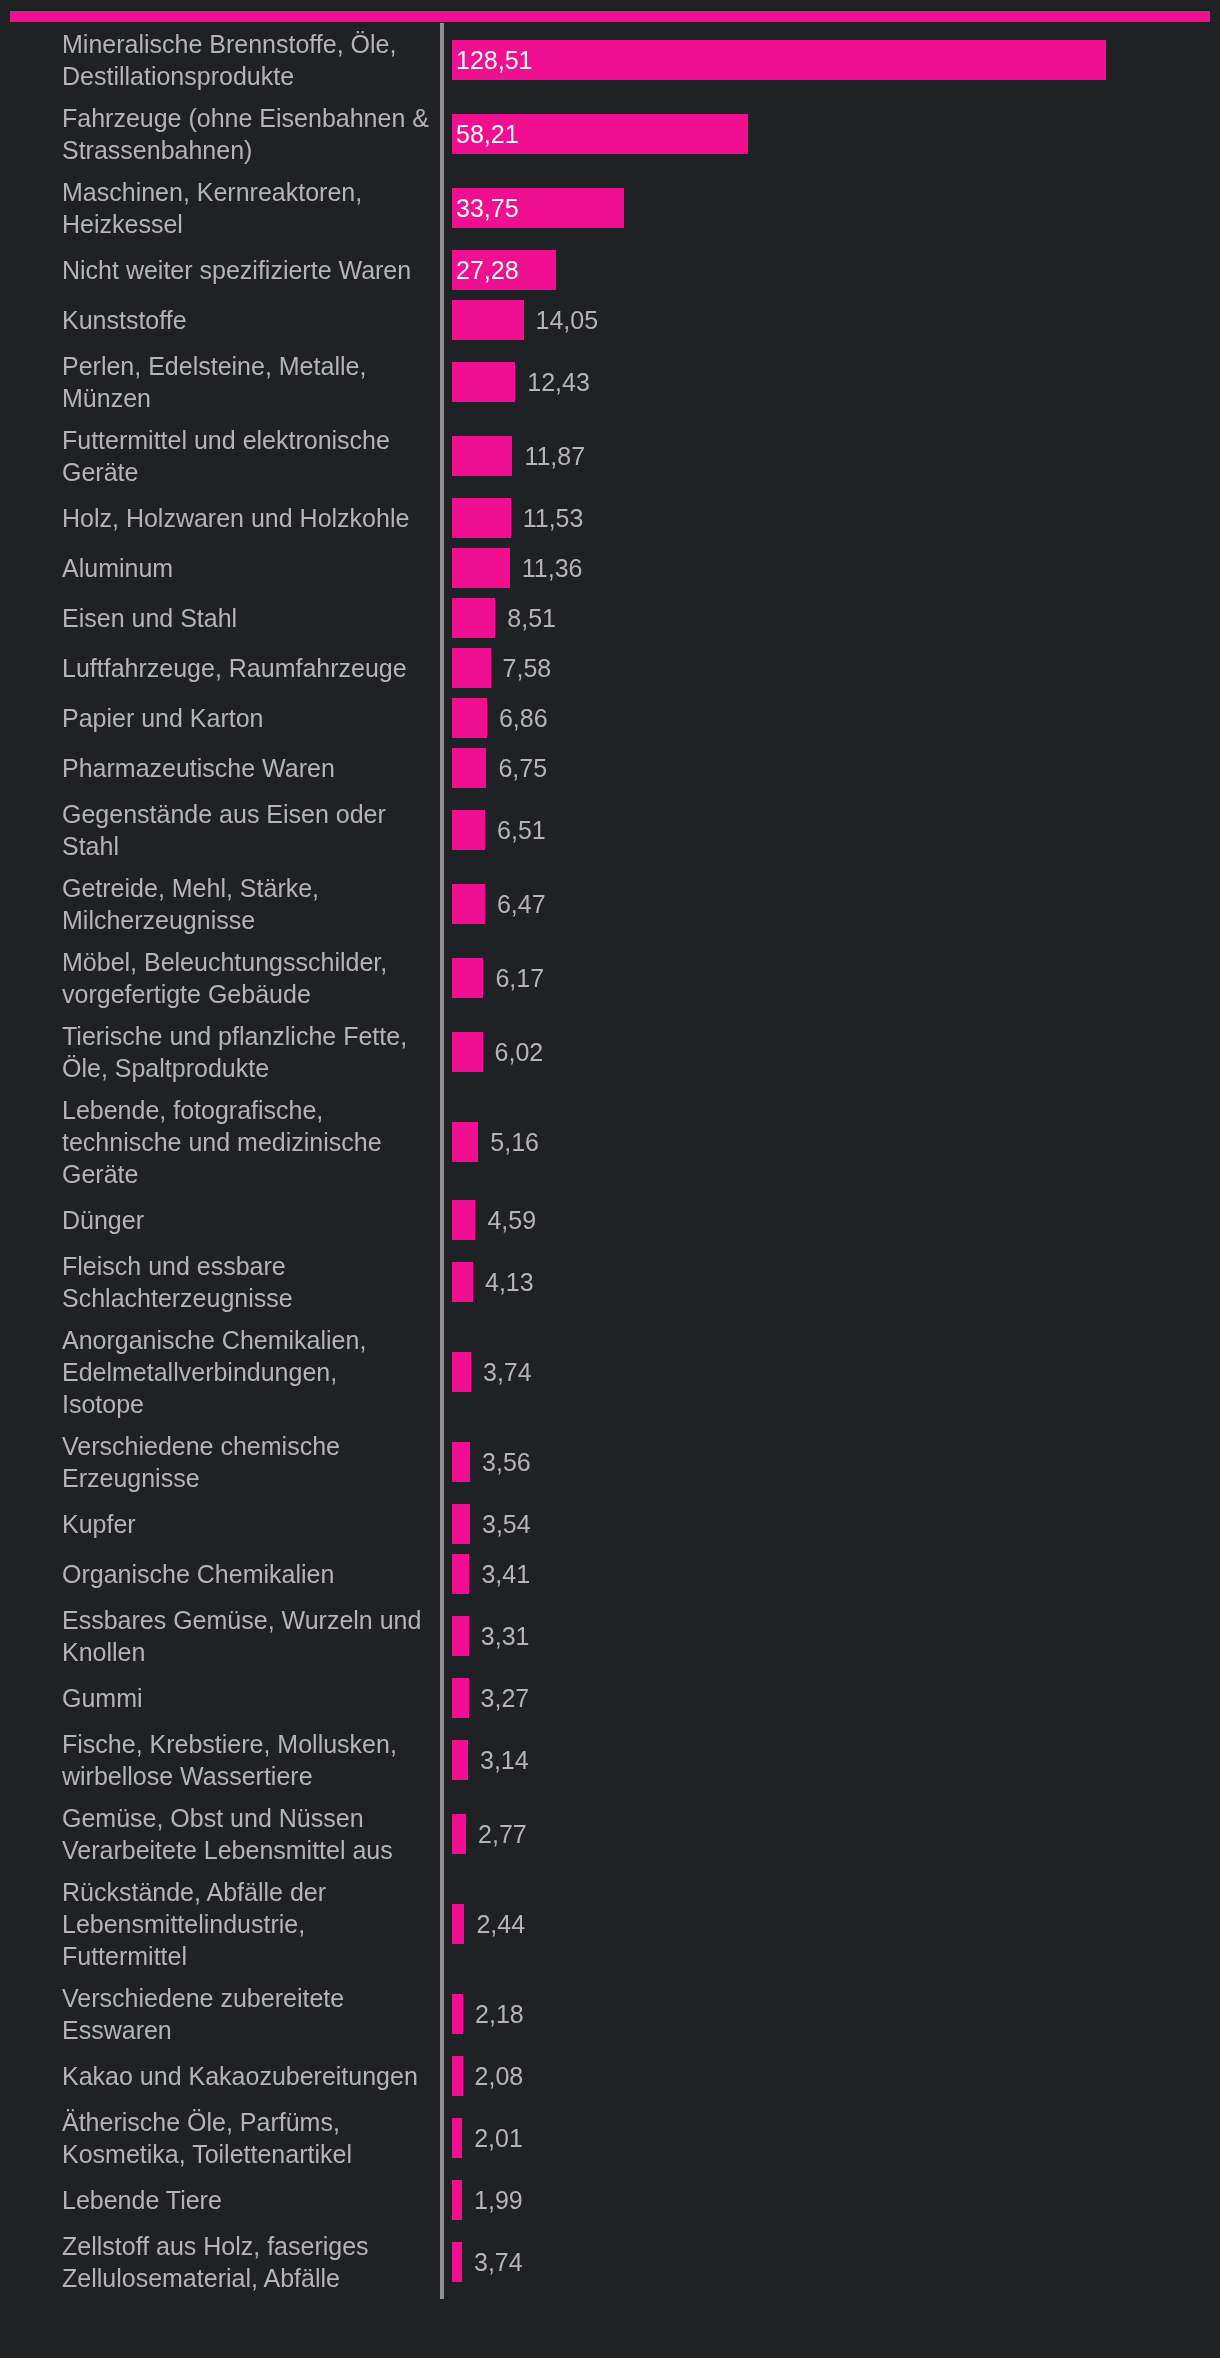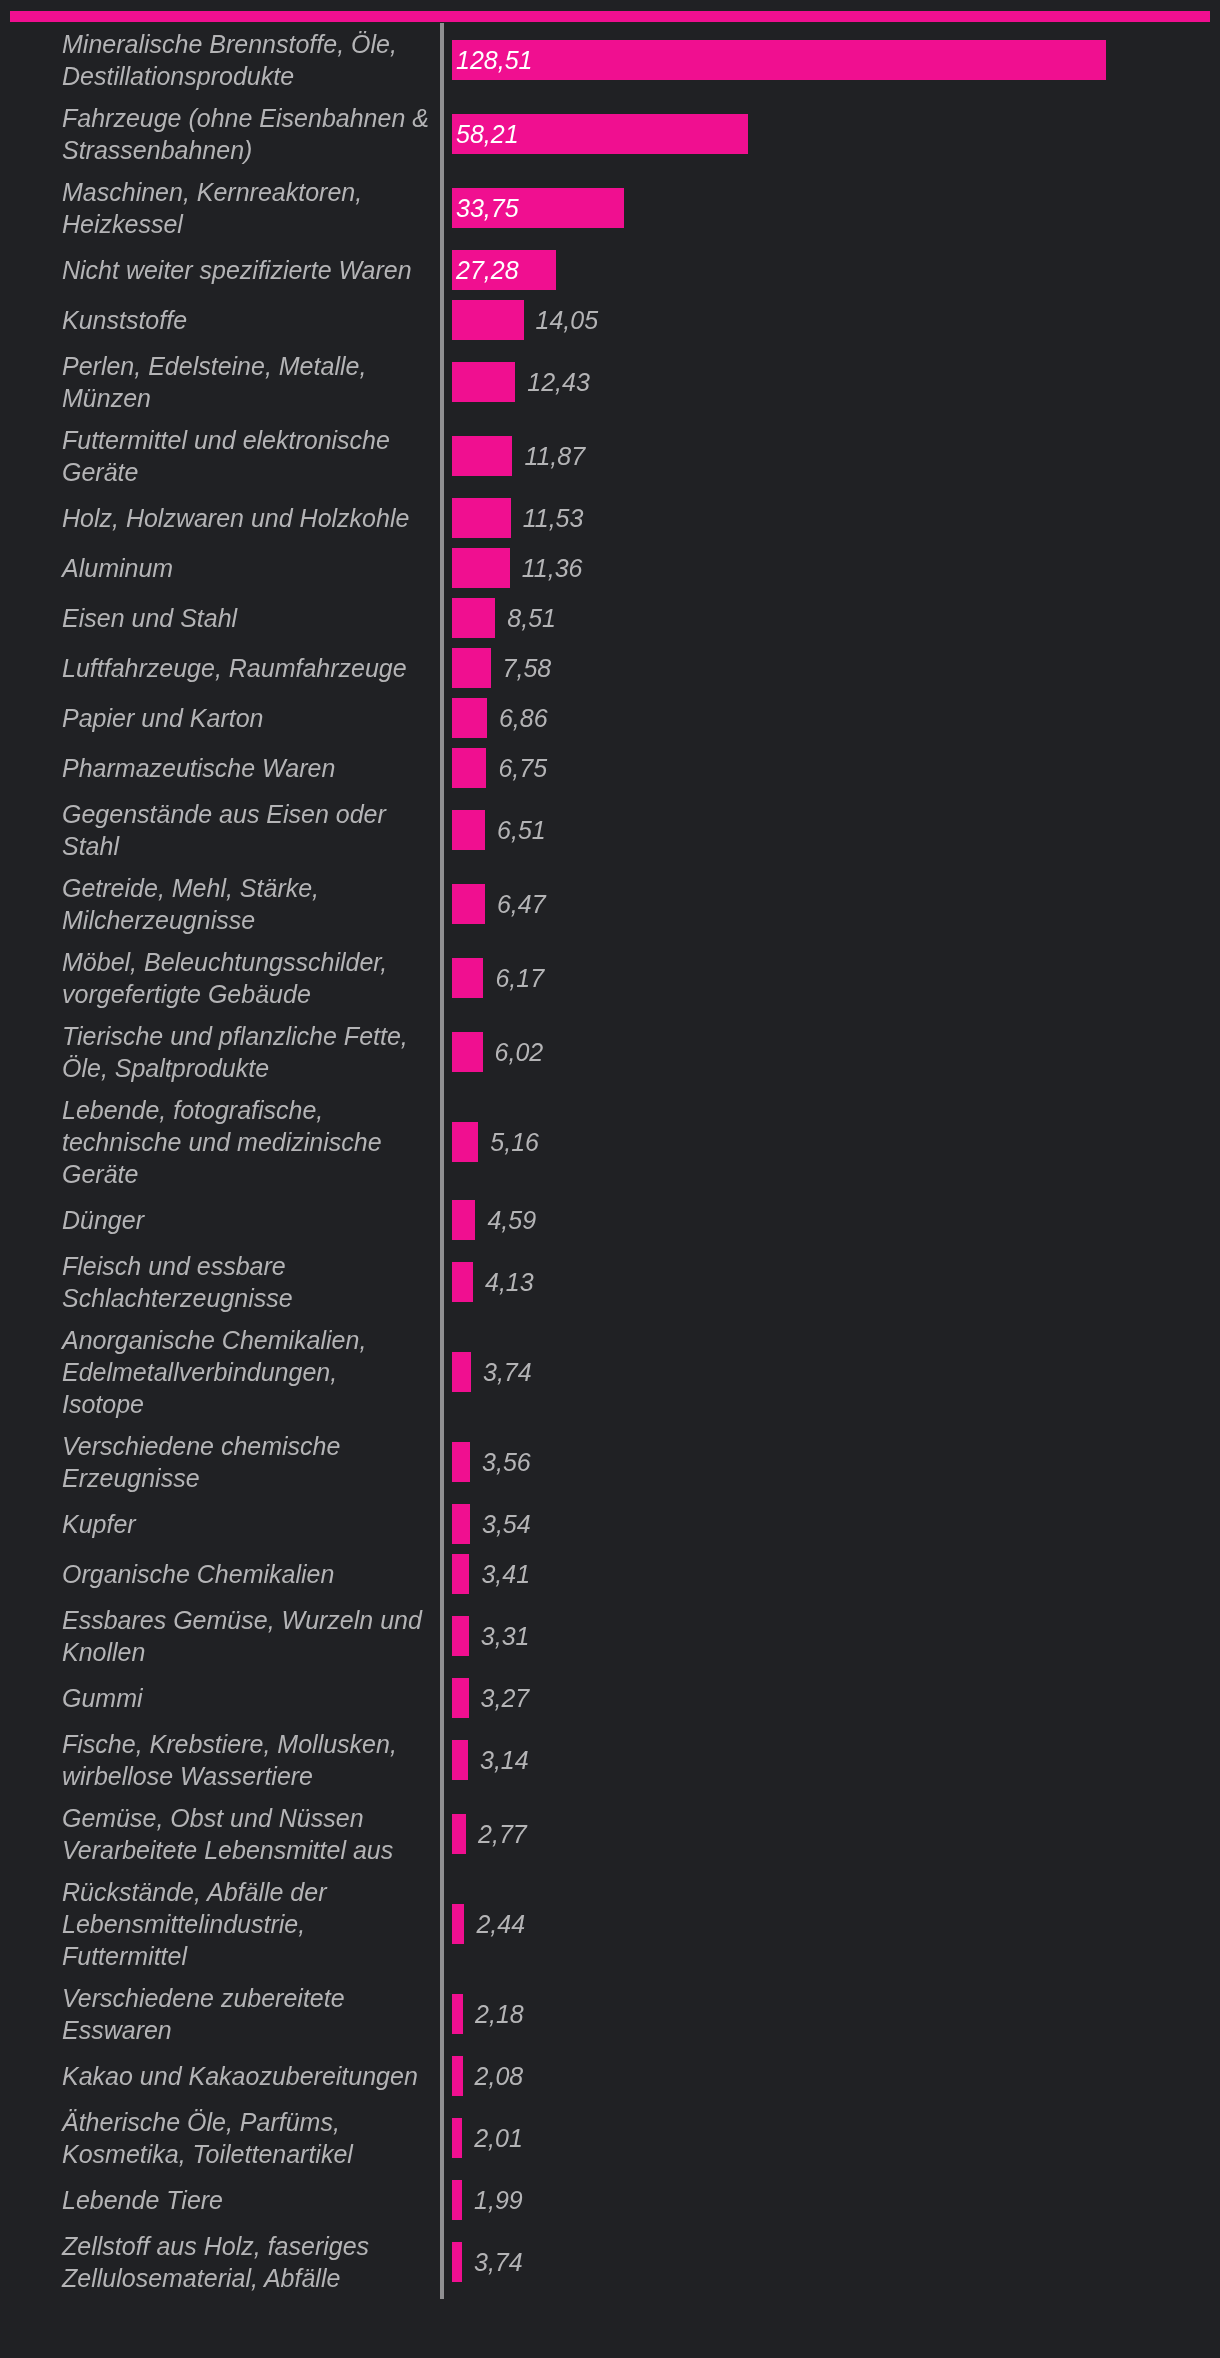--- a/index.html
+++ b/index.html
@@ -7,21 +7,20 @@
     background: var(--bg, #202124);
     font-family: "Liberation Sans", sans-serif;
     -webkit-font-smoothing: antialiased;
   }
   .screen {
     position: relative;
     width: 1220px;
     height: 2358px;
     background: var(--bg, #202124);
     overflow: hidden;
-    font-style: italic;
   }
   .top-strip {
     position: absolute;
     top: 11px;
     left: 10px;
     width: 1200px;
     height: 11px;
     background: var(--bar, #f00f90);
   }
   .chart {

